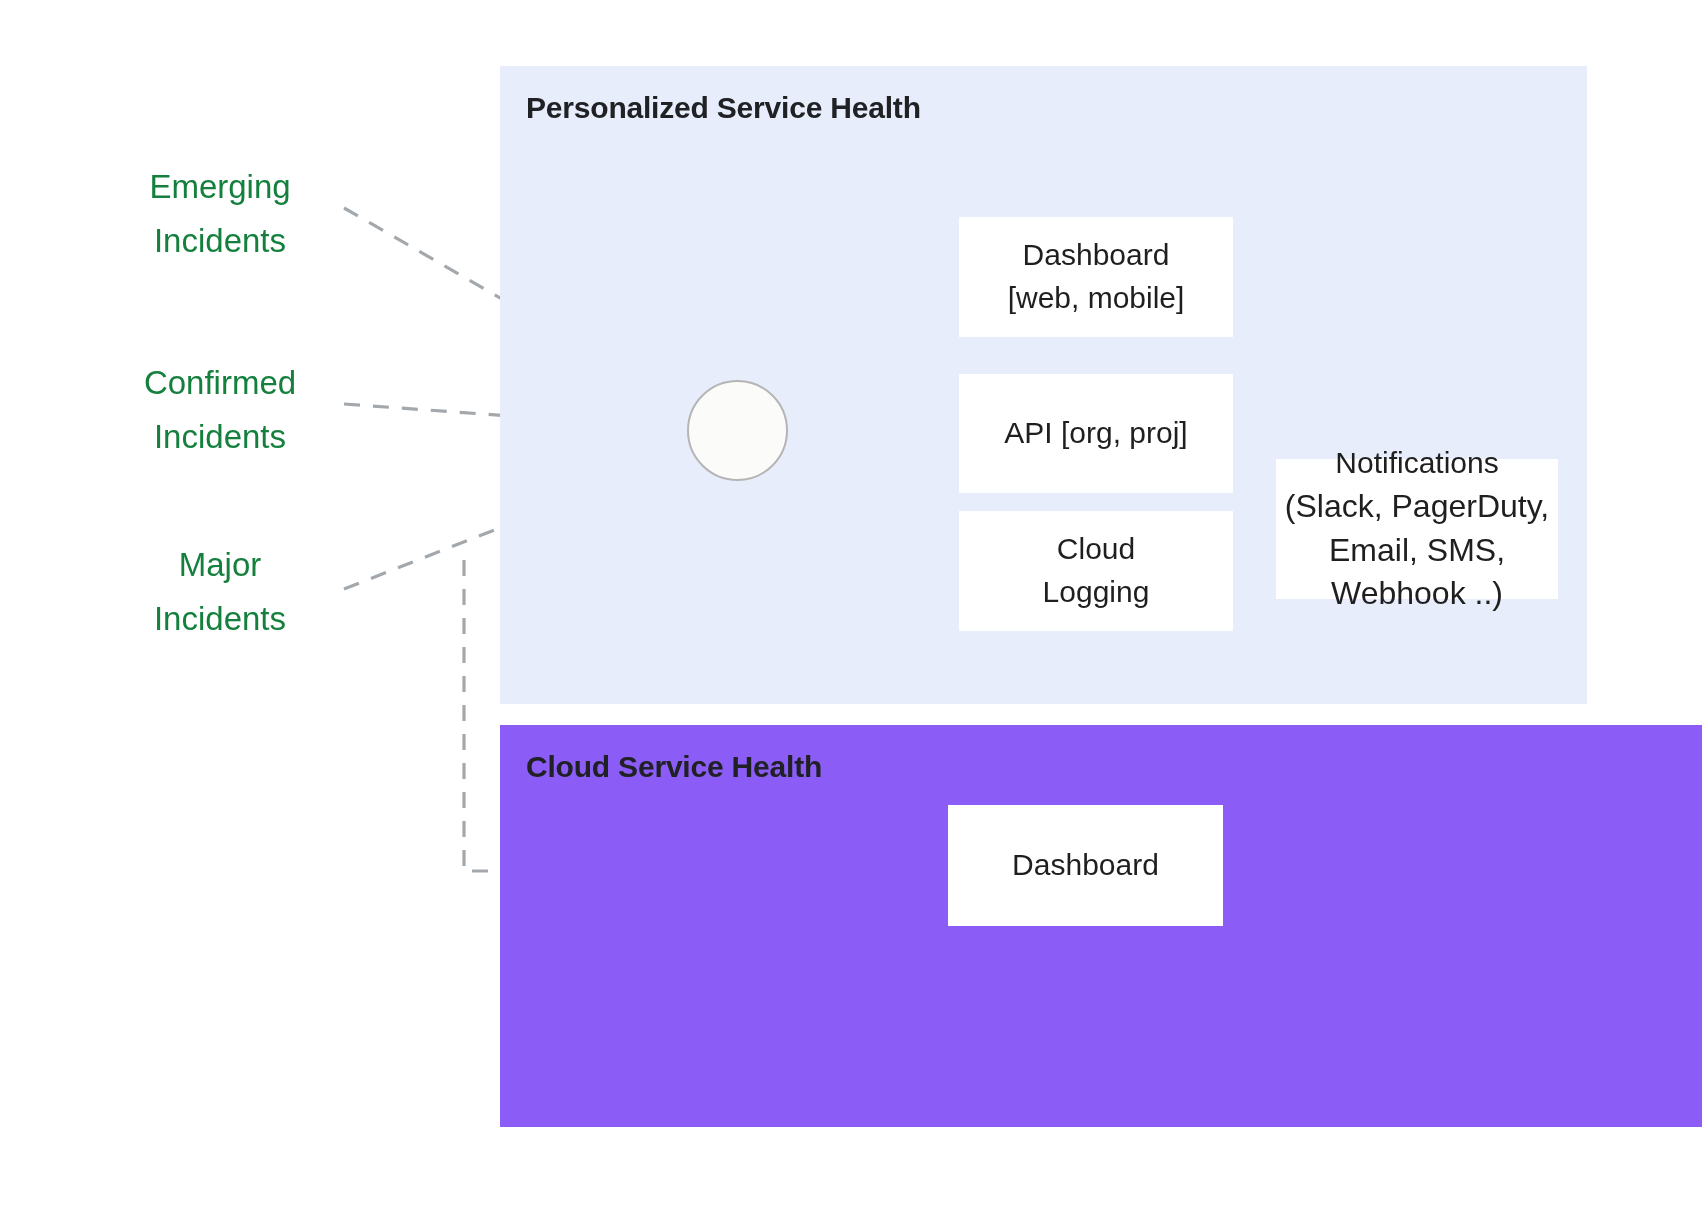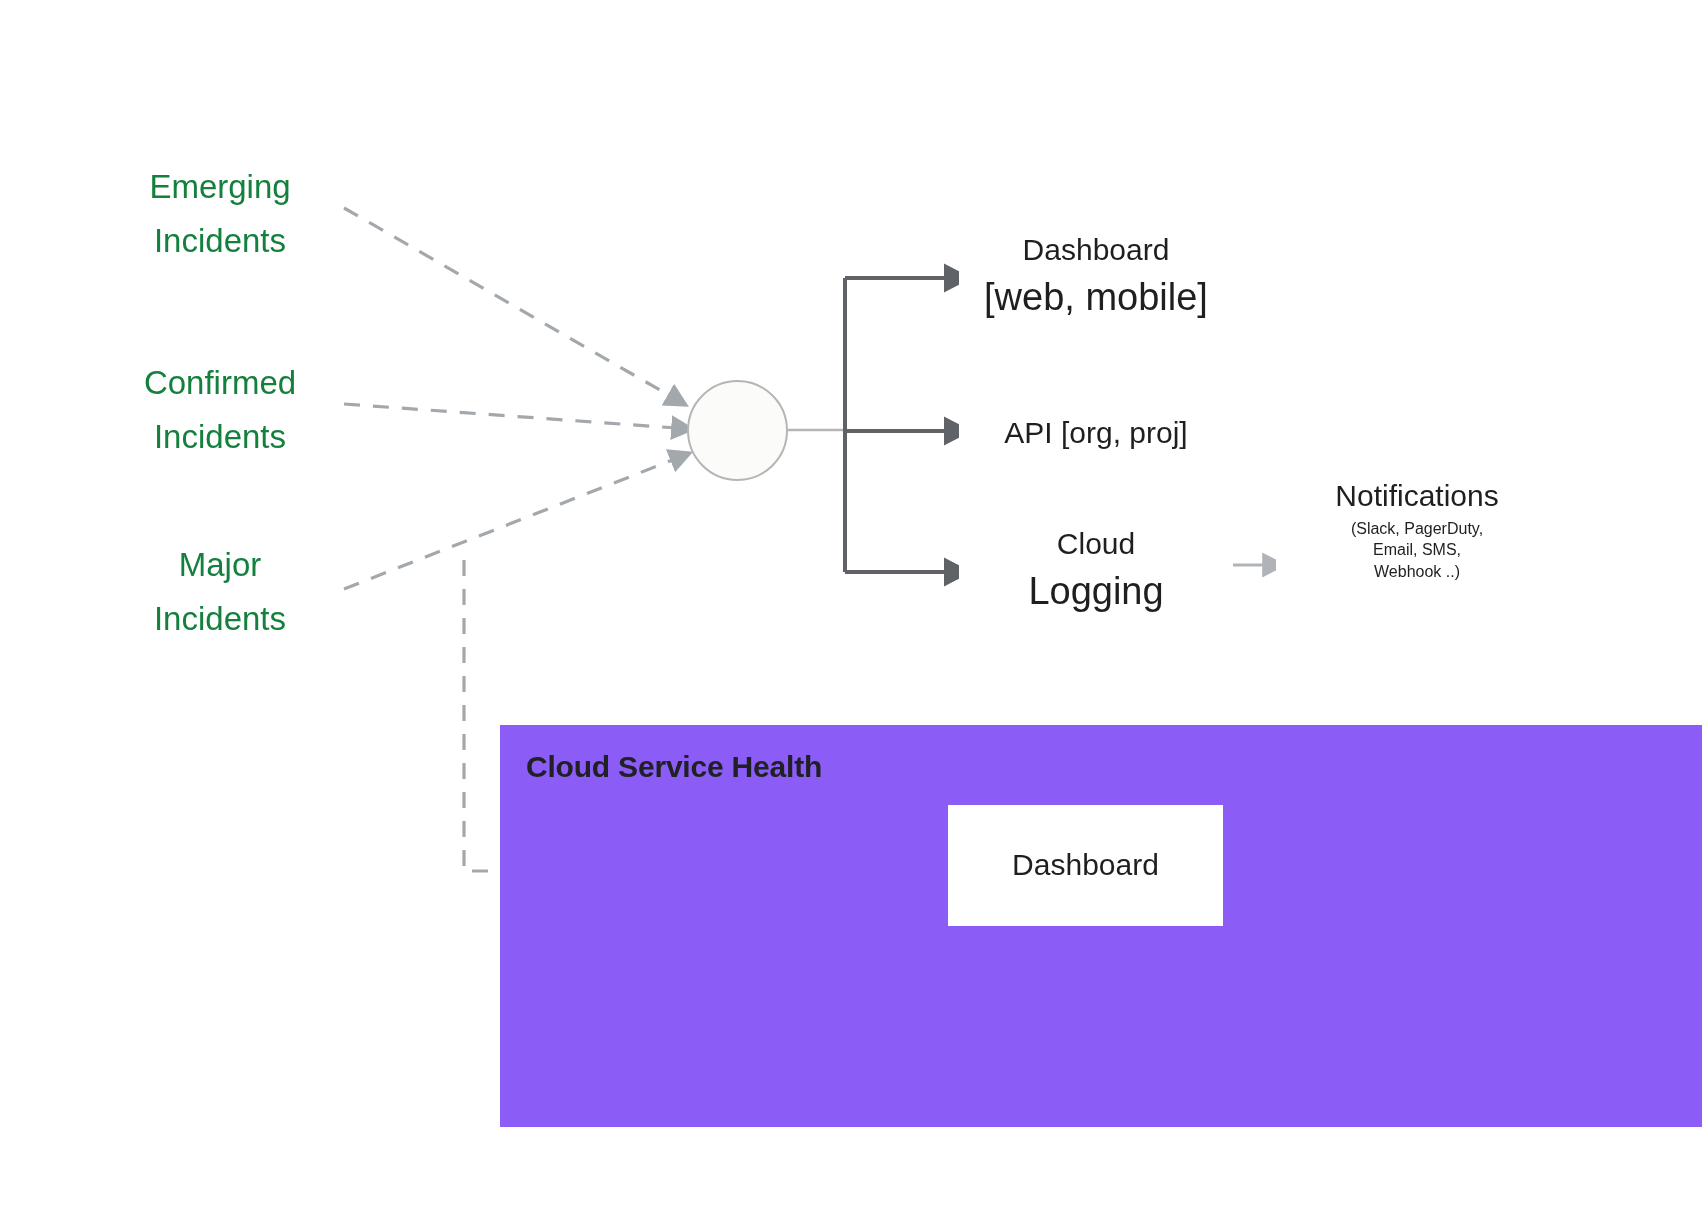--- a/index.html
+++ b/index.html
@@ -69,22 +69,22 @@
     background: #ffffff;
     box-sizing: border-box;
     display: flex;
     flex-direction: column;
     align-items: center;
     justify-content: center;
     text-align: right;
     color: #1f1f1f;
   }
   .node-box .line1 { font-size: 30px; line-height: 1.42; }
-  .node-box .line2 { font-size: 38px; line-height: 1.42; }
-  .node-box .sub  { font-size: 16px; line-height: 1.36; }
+  .node-box .line2 { font-size: 30px; line-height: 1.42; }
+  .node-box .sub  { font-size: 32px; line-height: 1.36; }
 
   #box-dashboard-web { left: 959px;  top: 217px; width: 274px; height: 120px; }
   #box-api           { left: 959px;  top: 374px; width: 274px; height: 119px; }
   #box-cloud-logging { left: 959px;  top: 511px; width: 274px; height: 120px; }
   #box-notifications { left: 1276px; top: 459px; width: 282px; height: 140px; }
   #box-dashboard-csh { left: 948px;  top: 805px; width: 275px; height: 121px; }
   #box-rss           { left: 948px;  top: 954px; width: 275px; height: 121px; }
 
   
   #hub-circle {
@@ -139,20 +139,23 @@
     <path d="M 845 278 L 845 572" fill="none" stroke="#5f6368" stroke-width="4"></path>
     <path d="M 845 278 L 948 278" fill="none" stroke="#5f6368" stroke-width="4" marker-end="url(#head-dark)"></path>
     <path d="M 845 431 L 948 431" fill="none" stroke="#5f6368" stroke-width="4" marker-end="url(#head-dark)"></path>
     <path d="M 845 572 L 948 572" fill="none" stroke="#5f6368" stroke-width="4" marker-end="url(#head-dark)"></path>
 
     <path d="M 1233 565 L 1267 565" fill="none" stroke="#b0b4b8" stroke-width="3.2" marker-end="url(#head-light)"></path>
 
     <path d="M 948 866 L 886 866 L 886 1014 L 948 1014" fill="none" stroke="#b5b5b5" stroke-width="2.6"></path>
   </svg>
 
+  <div class="panel" id="panel-psh">
+    <div class="panel-title">Personalized Service Health</div>
+  </div>
 
   <div class="panel" id="panel-csh">
     <div class="panel-title">Cloud Service Health</div>
   </div>
 
   <div class="source-label" id="label-emerging">Emerging
 Incidents</div>
   <div class="source-label" id="label-confirmed">Confirmed
 Incidents</div>
   <div class="source-label" id="label-major">Major

